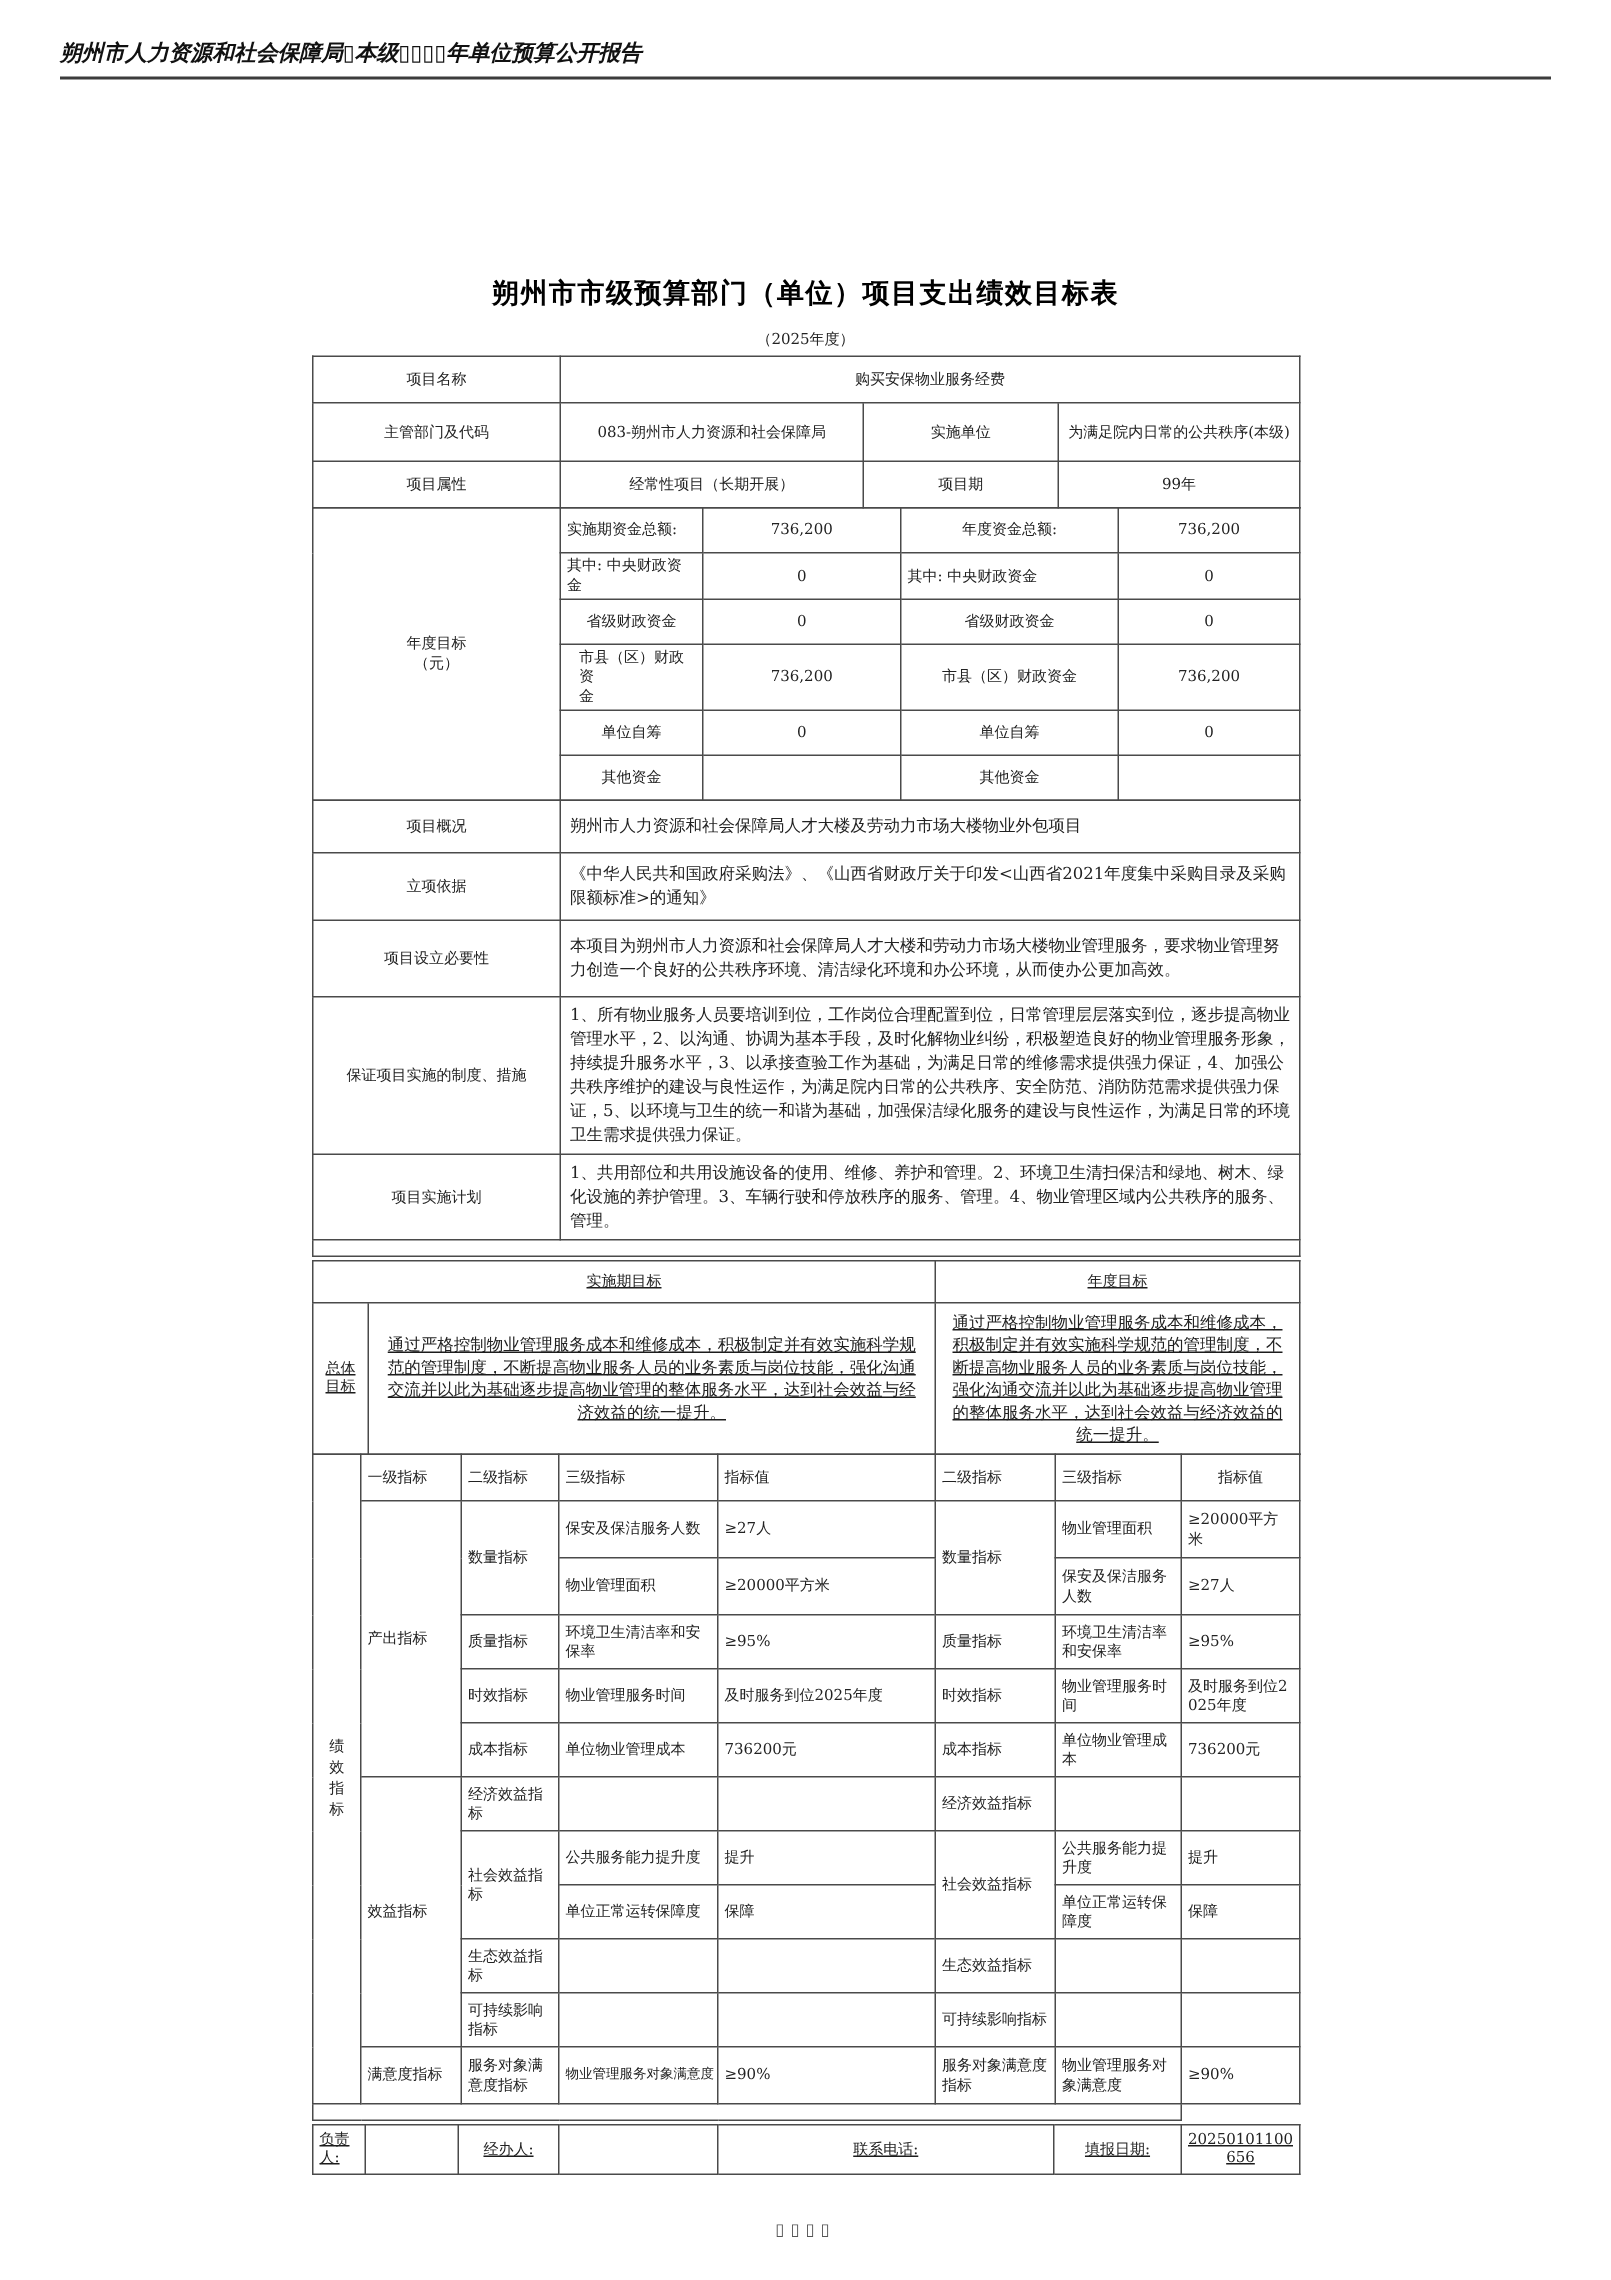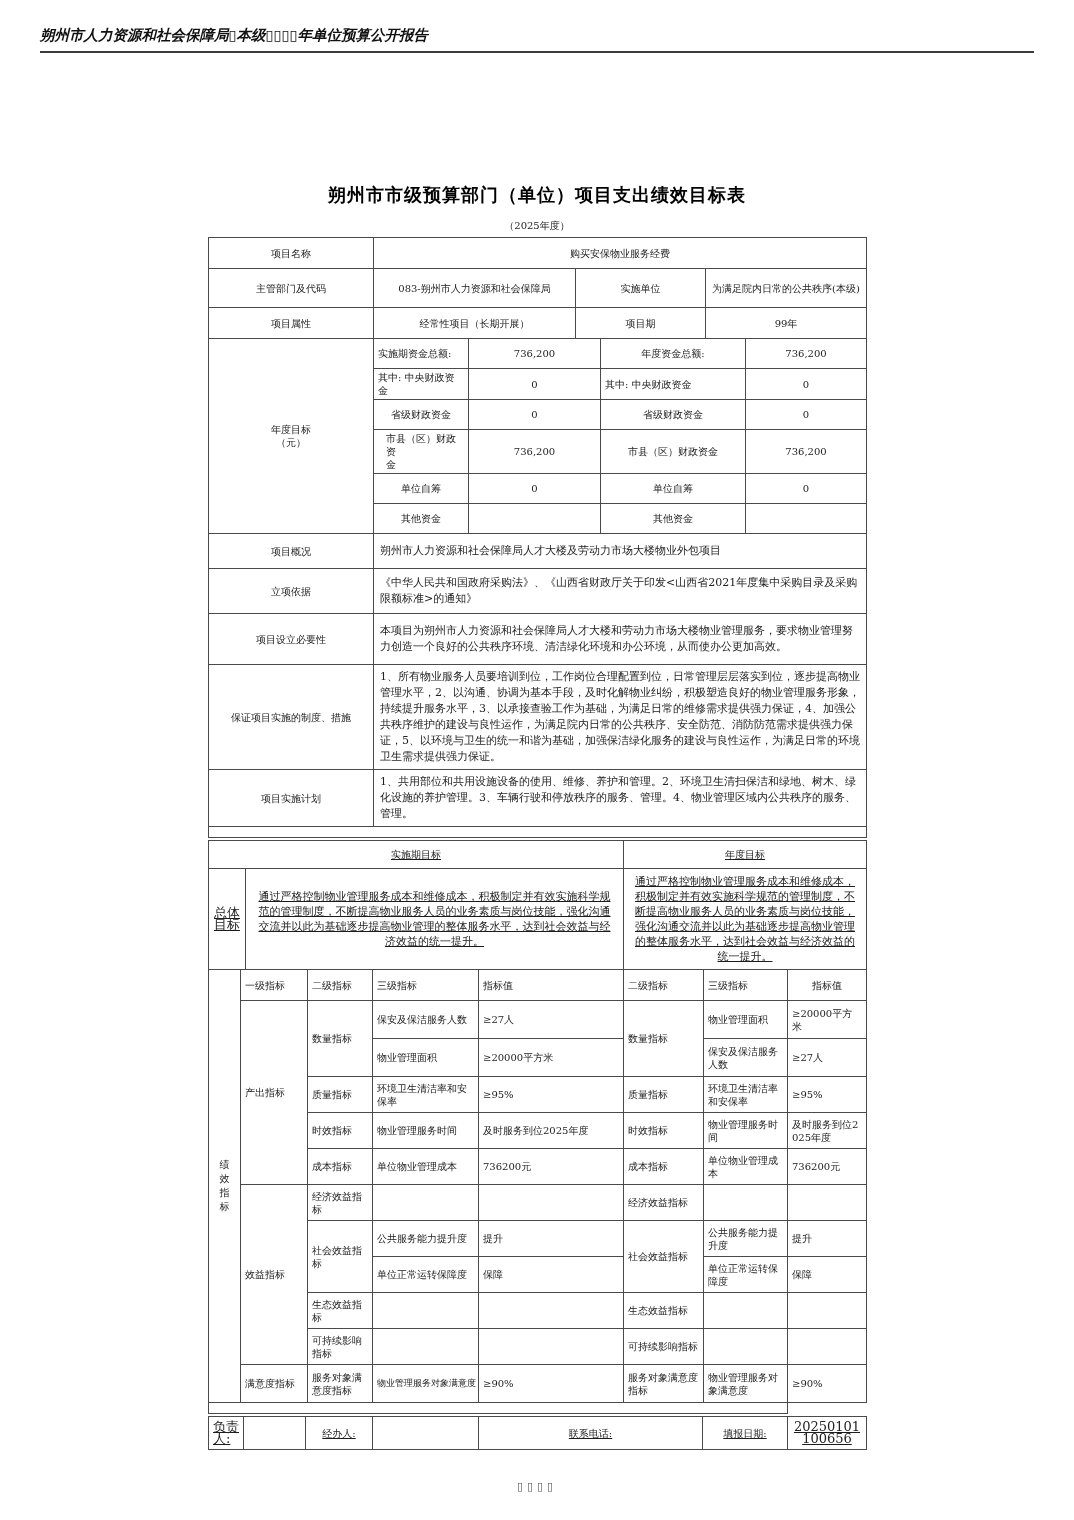--- a/index.html
+++ b/index.html
@@ -26,21 +26,21 @@
   td.lbl{text-align:center;}
   td.ctr{text-align:center;}
   td.lft{text-align:left;}
   td.pre{white-space:pre-line;}
   td.txt{font-size:11px;line-height:16px;text-align:left;padding:4px 6px;}
   td.blank{height:10px;padding:0;}
   .h26{height:26px;} .h34{height:34px;} .h25{height:25px;} .h30{height:30px;}
   .h40{height:40px;} .h46{height:46px;} .h23{height:23px;} .h70{height:70px;}
   .h31{height:31px;} .h33{height:33px;} .h28{height:28px;border-radius:12px;}
   td.goal{font-size:11px;line-height:15px;text-align:center;padding:5px 8px;}
-  td.small{font-size:13px;line-height:12px;}
+  td.small{font-size:10px;line-height:12px;}
   td.side{font-size:10px;line-height:14px;text-align:center;padding:2px 6px;}
   td.nowrap{white-space:nowrap;}
   td.fs9{font-size:9px;}
   
   .page-marks{position:absolute;left:0;top:1480px;width:1074px;text-align:center;
     font-size:11px;color:#555;letter-spacing:4px;}
 </style>
 </head>
 <body>
 

